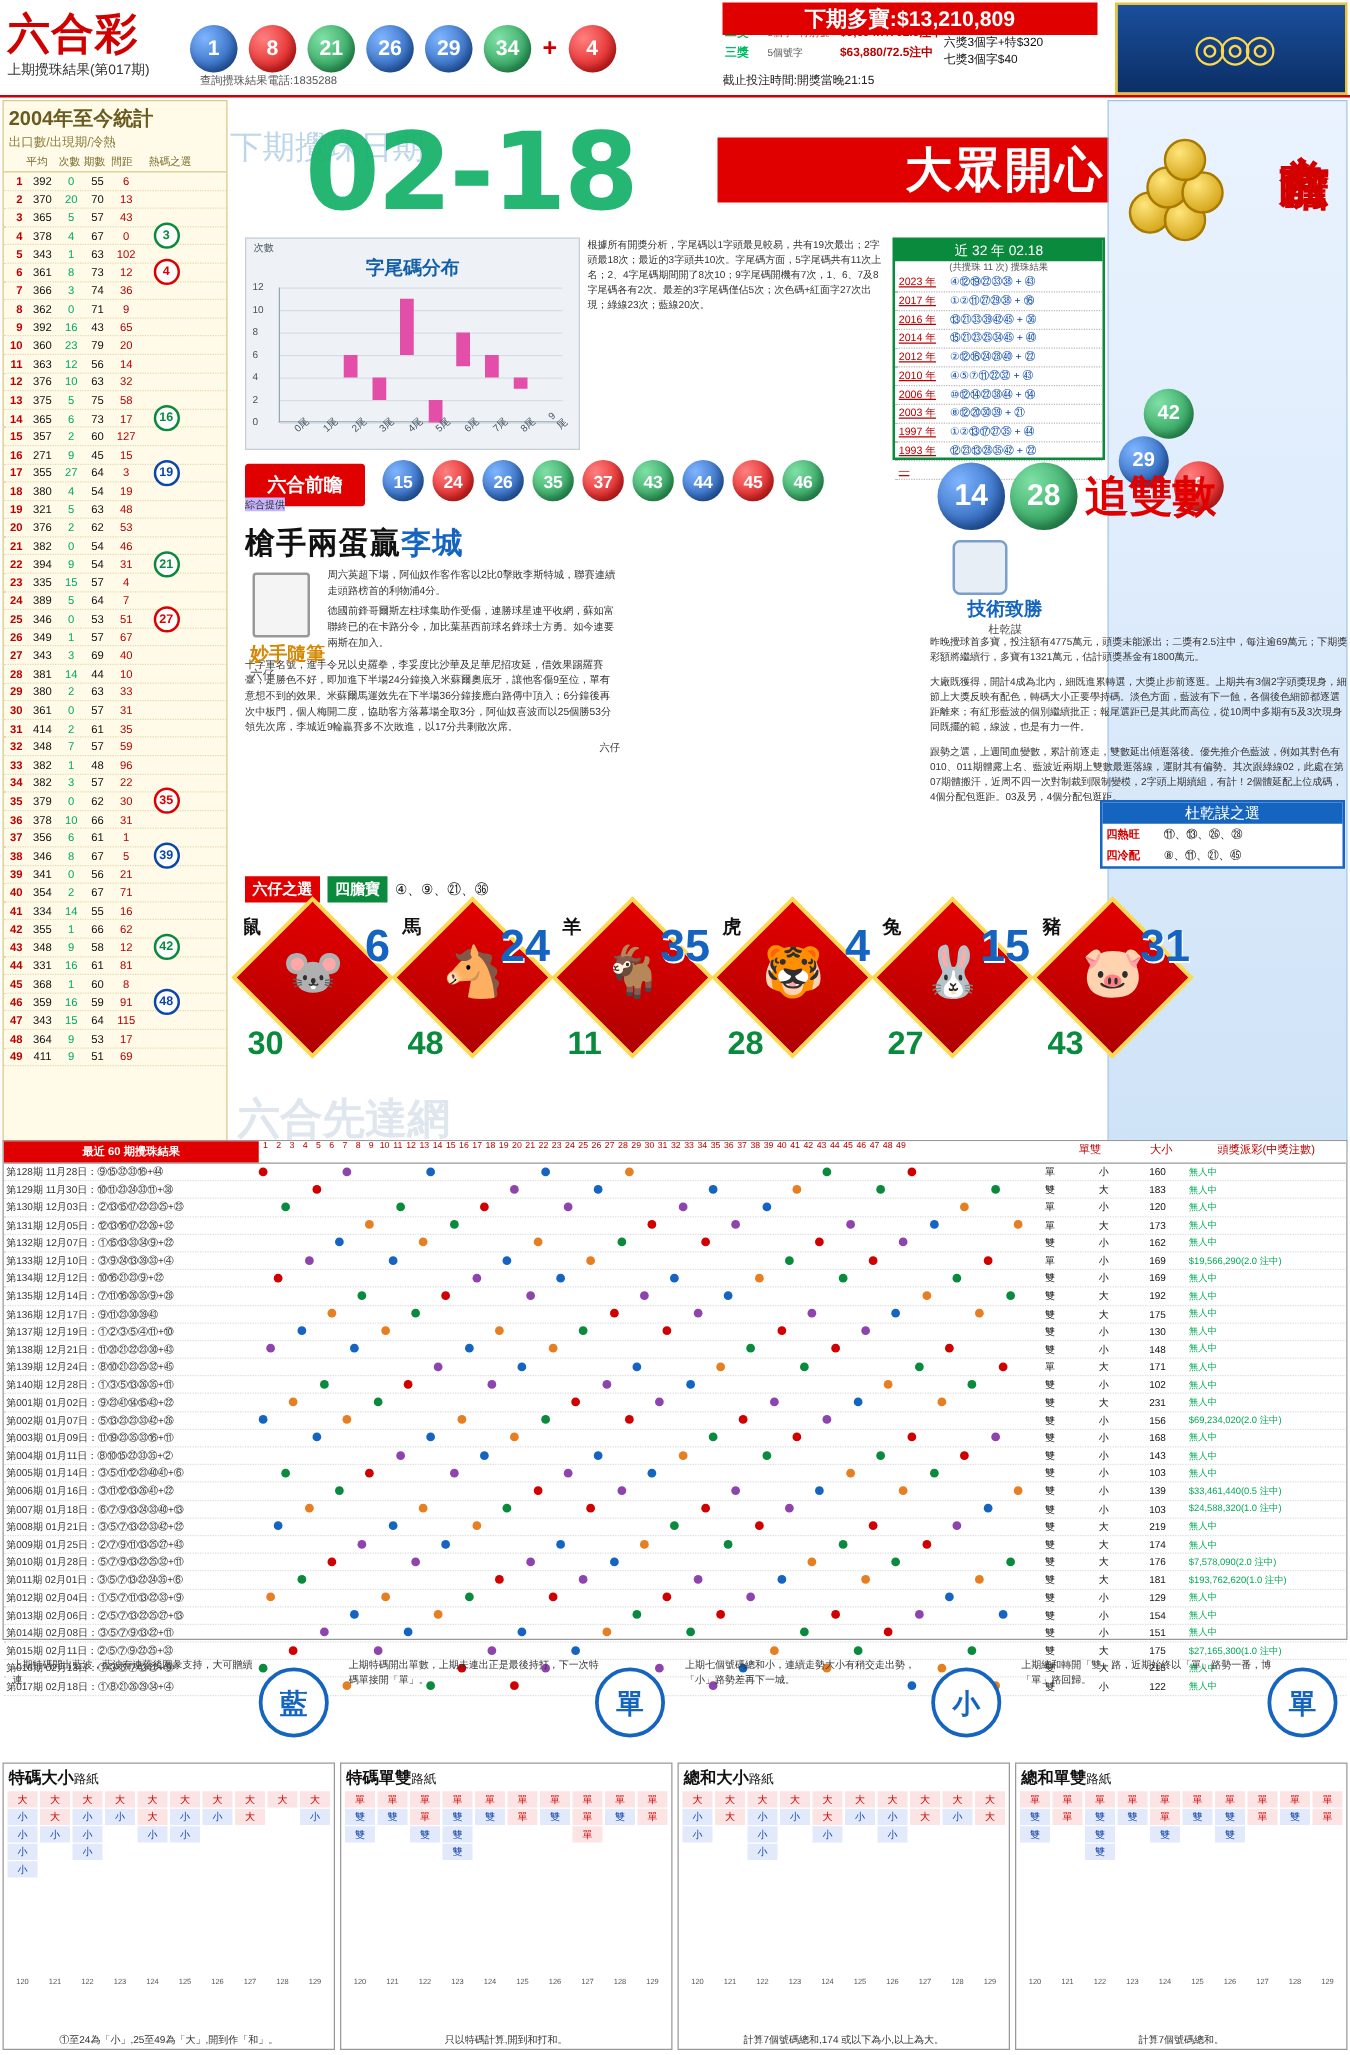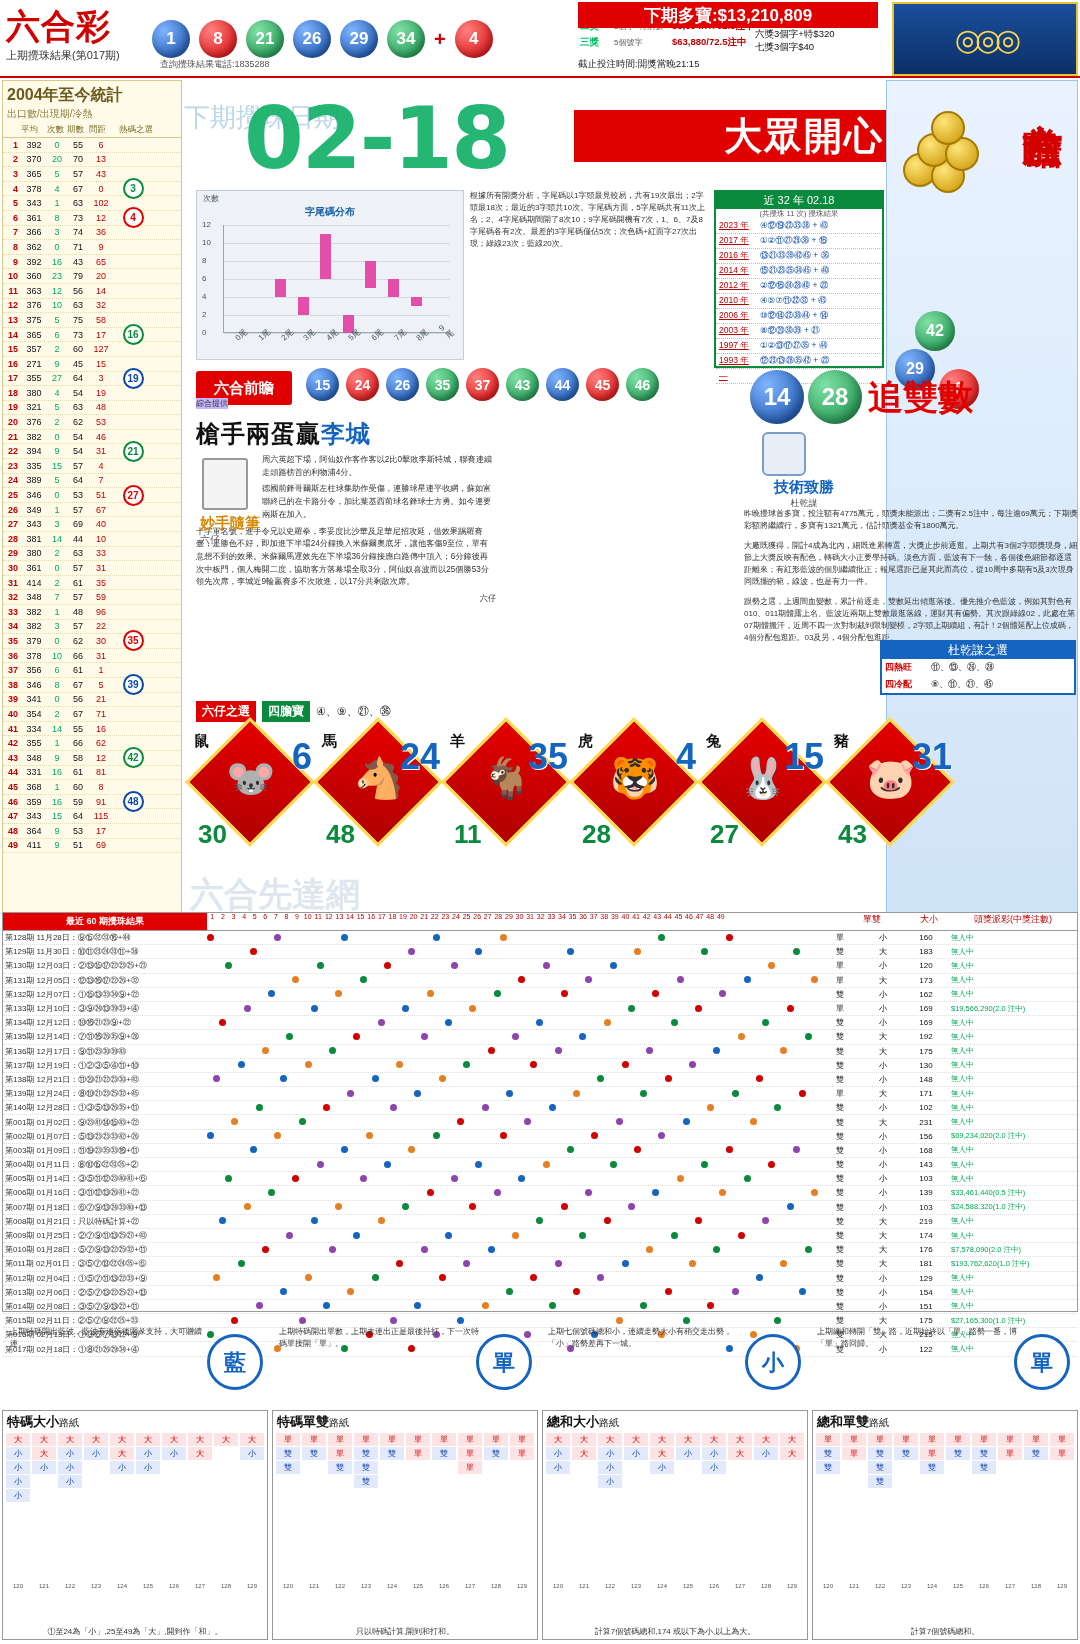--- a/index.html
+++ b/index.html
@@ -66,21 +66,21 @@
 
   
   .rtitle { position: absolute; left: 886px; top: 80px; width: 192px; height: 840px; background: linear-gradient(#eaf3ff,#cfe3f7); border: 1px solid #9ec4e8; overflow: hidden; }
   .rtitle .vt { position: absolute; right: 6px; top: 10px; font-size: 40px; font-weight: bold; color: #d40000; writing-mode: vertical-rl; letter-spacing: 2px; }
   .coinpile { position: absolute; left: 10px; top: 12px; width: 110px; height: 120px; }
   .coin { position: absolute; width: 34px; height: 34px; border-radius: 50%; background: radial-gradient(circle at 35% 30%, #ffe57a, #c99400); border: 2px solid #a87a00; }
   .rball { position: absolute; width: 40px; height: 40px; border-radius: 50%; display: flex; align-items: center; justify-content: center; font-weight: bold; font-size: 16px; color: #fff; box-shadow: inset -3px -4px 6px rgba(0,0,0,.25); }
 
   
   .chartbox { position: absolute; left: 196px; top: 190px; width: 268px; height: 170px; background: #eef2f6; border: 1px solid #c4ced6; }
-  .chartbox .ct { text-align: center; font-size: 10px; font-weight: bold; color: #1460a8; padding-top: 14px; }
+  .chartbox .ct { text-align: center; font-size: 15px; font-weight: bold; color: #1460a8; padding-top: 14px; }
   .chart-area { position: relative; left: 26px; top: 6px; width: 226px; height: 108px; border-left: 1px solid #98a6b2; border-bottom: 1px solid #98a6b2; }
   .gl { position: absolute; left: 0; width: 226px; height: 1px; background: #d5dde4; }
   .ylab { position: absolute; left: -22px; font-size: 8px; color: #44525e; transform: translateY(-5px); }
   .bar { position: absolute; width: 11px; background: #e24ea8; }
   .xlab { position: absolute; bottom: -14px; font-size: 8px; color: #44525e; transform: rotate(-42deg); transform-origin: left top; }
   .chart-cap { position: absolute; left: 6px; top: 2px; font-size: 8px; color: #44525e; }
 
   
   .artblk { position: absolute; left: 470px; top: 190px; width: 240px; height: 170px; font-size: 8px; color: #333; line-height: 1.5; overflow: hidden; }
   .artblk p { margin: 0 0 4px; }
@@ -1235,21 +1235,21 @@
             <span class="dot" style="left:69%;background:#8e44ad"></span>
             <span class="dot" style="left:6%;background:#e67e22"></span>
             <span class="dot" style="left:43%;background:#d00000"></span>
           </span>
           <span class="c3">雙</span>
           <span class="c4">小</span>
           <span class="c3">103</span>
           <span class="c5">$24,588,320(1.0 注中)</span>
         </div>
         <div class="btrow">
-          <span class="c1">第008期 01月21日：只以特碼計算+㉒</span>
+          <span class="c1">第008期 01月21日：③⑤⑦⑬㉒㉝㊷+㉒</span>
           <span class="dots">
             <span class="dot" style="left:80%;background:#d00000"></span>
             <span class="dot" style="left:17%;background:#1565c0"></span>
             <span class="dot" style="left:54%;background:#0a8a3c"></span>
             <span class="dot" style="left:91%;background:#8e44ad"></span>
             <span class="dot" style="left:28%;background:#e67e22"></span>
             <span class="dot" style="left:65%;background:#d00000"></span>
             <span class="dot" style="left:2%;background:#1565c0"></span>
           </span>
           <span class="c3">雙</span>

